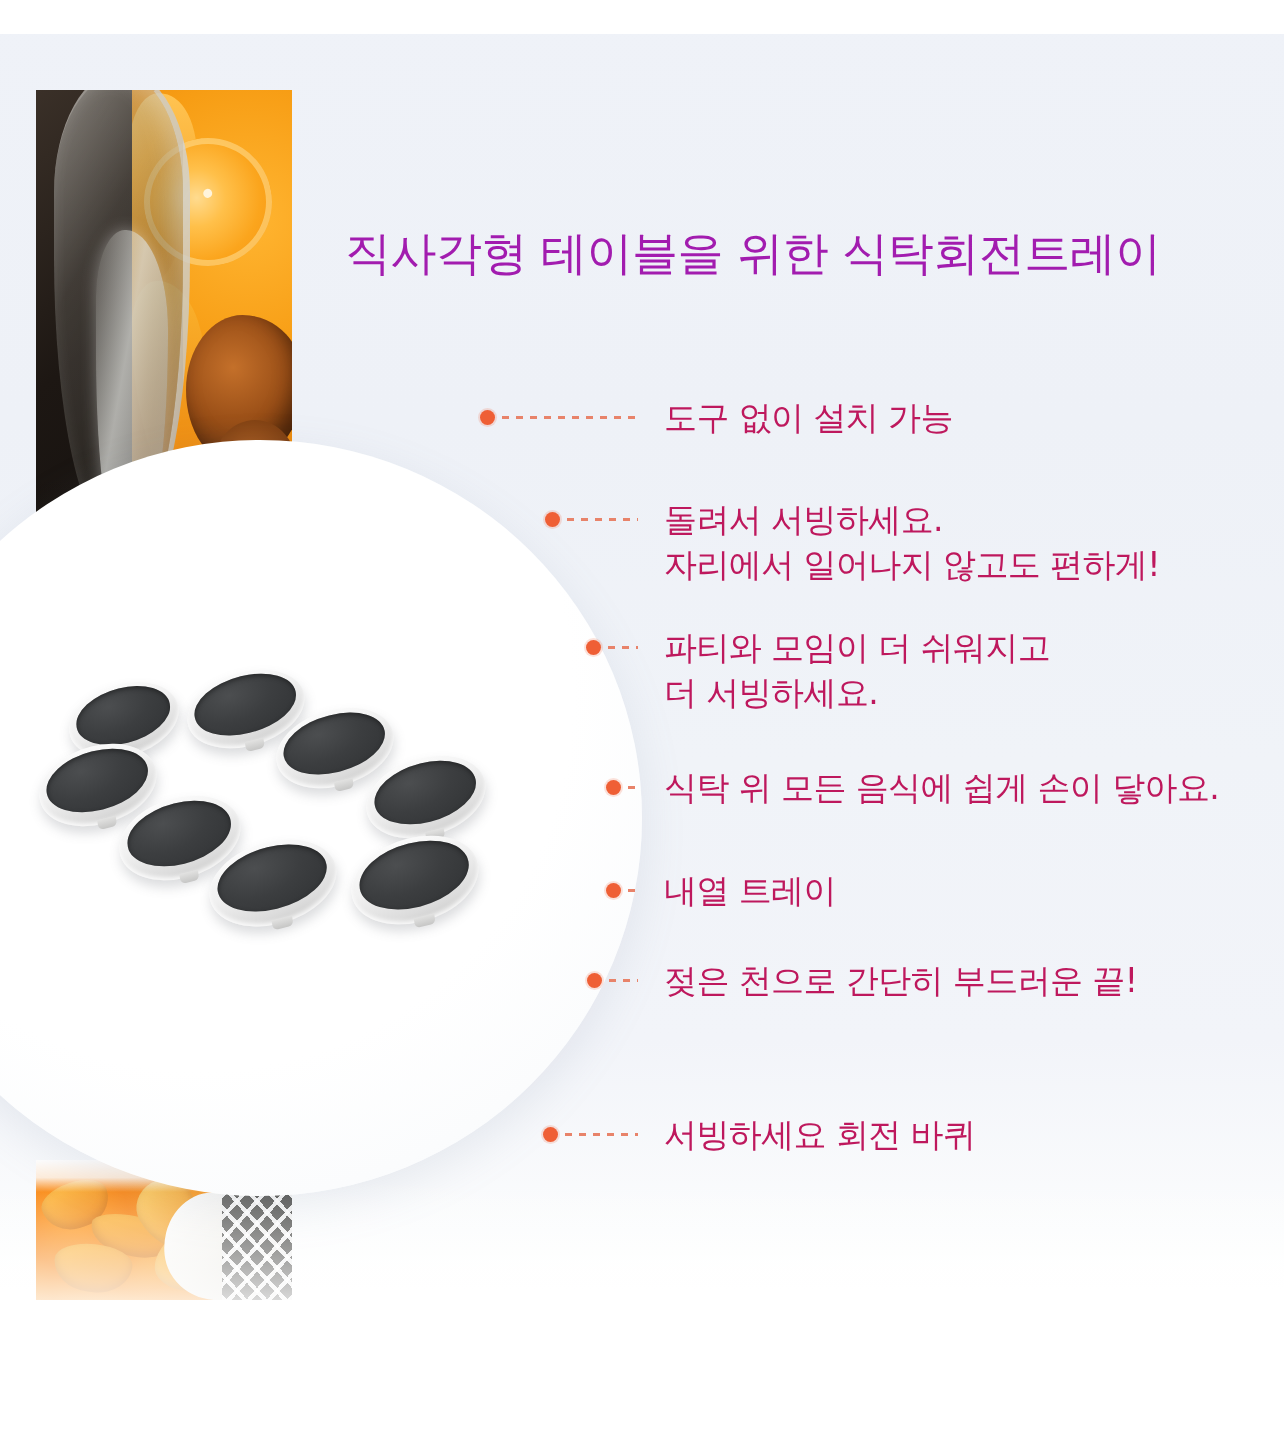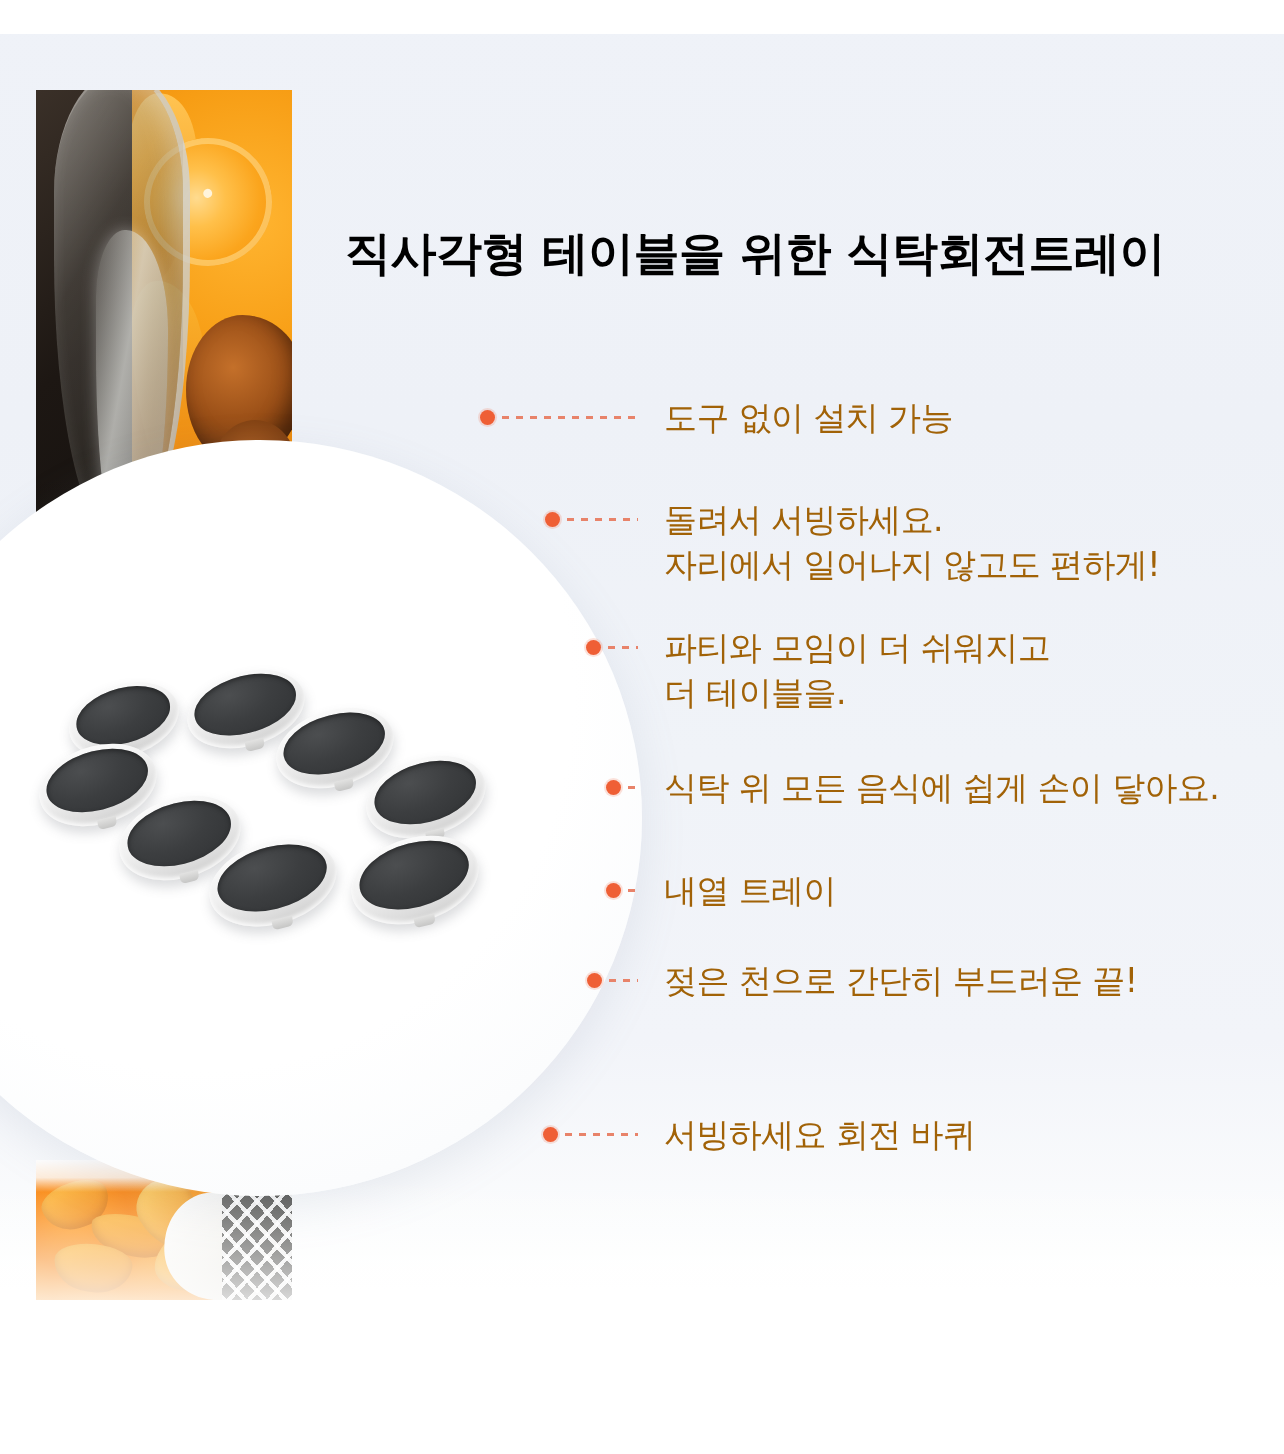--- a/index.html
+++ b/index.html
@@ -238,23 +238,23 @@
   .tr8 { left: 320px; top: 188px; width: 130px; height: 84px; }
 
   
   .title {
     position: absolute;
     left: 345px;
     top: 222px;
     width: 880px;
     font-size: 46px;
     line-height: 62px;
-    font-weight: bold;
+    font-weight: normal;
     letter-spacing: -0.5px;
-    color: #000000;
+    color: #a21caf;
     white-space: nowrap;
   }
 
   
   .features {
     position: absolute;
     left: 0;
     top: 0;
     width: 1284px;
     height: 1454px;
@@ -281,21 +281,21 @@
     flex: 0 0 auto;
   }
   .leader {
     height: 3px;
     margin-left: 7px;
     background-image: linear-gradient(to right, #e8836a 0 7px, rgba(0,0,0,0) 7px 14px);
     background-size: 14px 3px;
     background-repeat: repeat-x;
   }
   .feat-text {
-    color: #a16207;
+    color: #be185d;
     font-size: 33px;
     line-height: 45px;
     font-weight: 500;
     letter-spacing: -0.6px;
     white-space: pre-line;
   }
 
   
   .f1 { left: 480px; top: 395px; }
   .f1 .leader { width: 136px; }
@@ -389,21 +389,21 @@
       <div class="feat-text feat-text-pad">돌려서 서빙하세요.
 자리에서 일어나지 않고도 편하게!</div>
     </div>
 
     <div class="feature f3">
       <div class="bullet-wrap">
         <span class="dot"></span>
         <span class="leader"></span>
       </div>
       <div class="feat-text feat-text-pad">파티와 모임이 더 쉬워지고
-더 테이블을.</div>
+더 서빙하세요.</div>
     </div>
 
     <div class="feature f4">
       <div class="bullet-wrap">
         <span class="dot"></span>
         <span class="leader"></span>
       </div>
       <div class="feat-text feat-text-pad">식탁 위 모든 음식에 쉽게 손이 닿아요.</div>
     </div>
 

